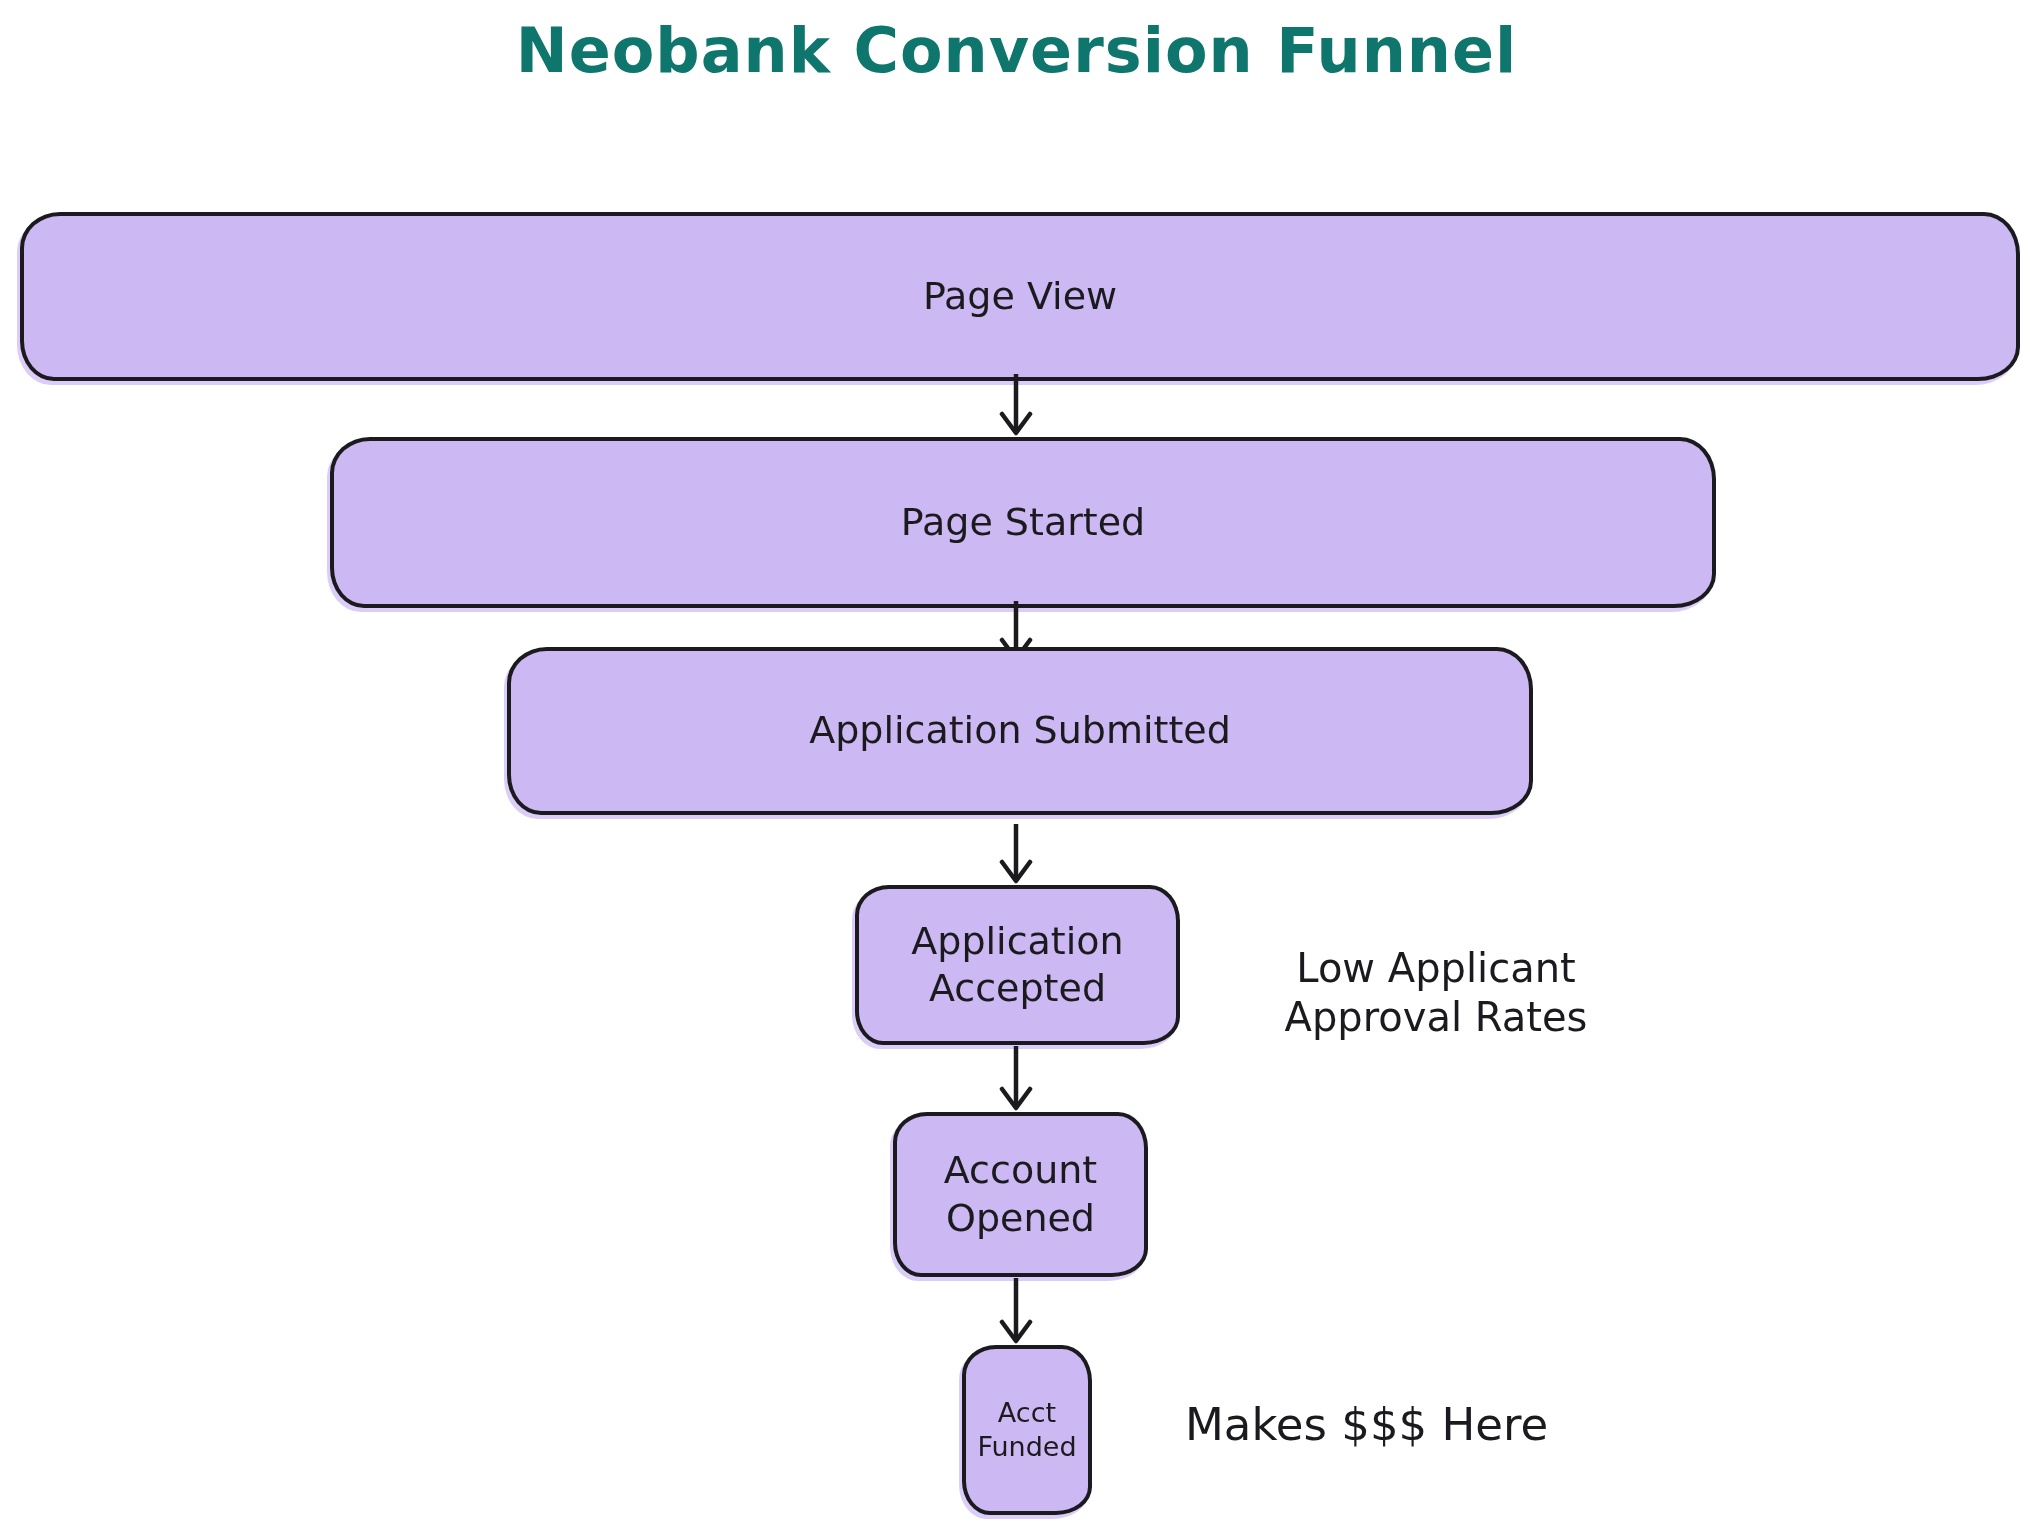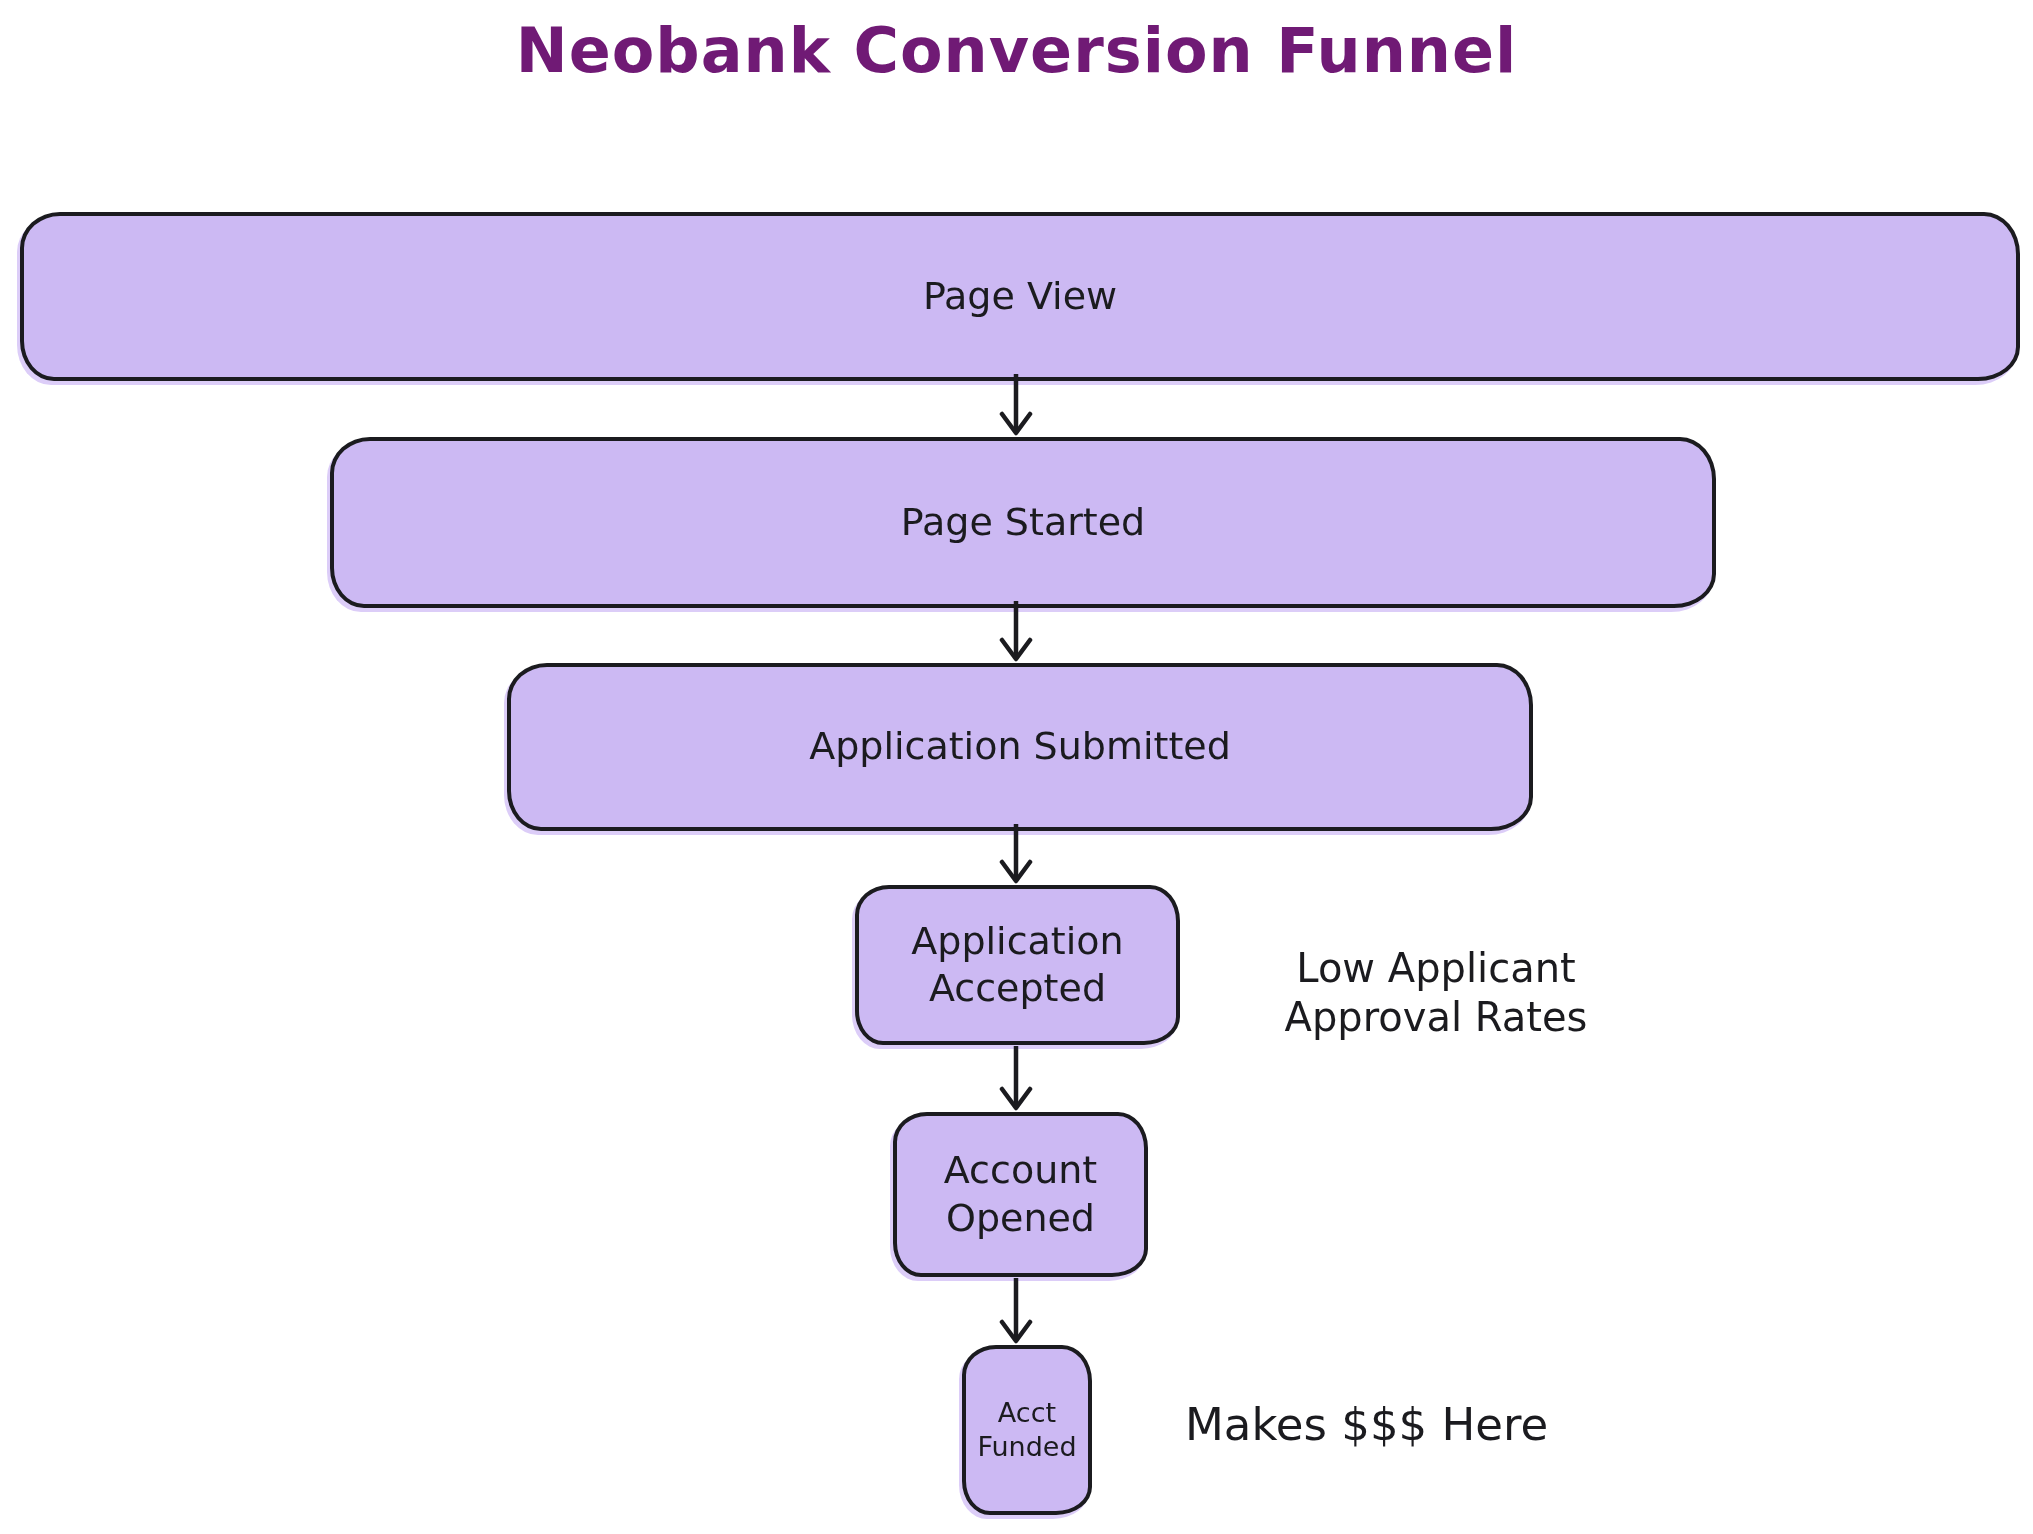--- a/index.html
+++ b/index.html
@@ -6,39 +6,39 @@
   body{
     width:2033px;height:1534px;position:relative;overflow:hidden;
     background:#ffffff;
     font-family:"DejaVu Sans","Liberation Sans",sans-serif;
     color:#1b1b1f;
   }
   .title{
     position:absolute;left:0;top:14px;width:100%;
     text-align:center;
     font-size:62px;font-weight:bold;letter-spacing:1px;
-    color:#701a75;
+    color:#0f766e;
   }
   .stage-box{
     position:absolute;
     background:var(--fill,#ccb9f3);
     border:4.5px solid var(--stroke,#1b1b1f);
     display:flex;align-items:center;justify-content:center;
     text-align:center;
     font-size:38px;
     line-height:1.25;
     color:var(--stroke,#1b1b1f);
     box-shadow:-3px 4px 0 0 #dccdf8;
   }
   
   .r-big{border-radius:40px 36px 42px 34px / 36px 42px 34px 40px;}
   .r-small{border-radius:34px 30px 36px 28px / 30px 36px 28px 34px;}
   .box-1{left:20px;  top:212px;  width:1992px; height:161px;}
   .box-2{left:330px; top:437px;  width:1378px; height:163px;}
-  .box-3{left:507px; top:663px;  width:1018px; height:160px;}
+  .box-3{left:507px; top:647px;  width:1018px; height:160px;}
   .box-4{left:855px; top:885px;  width:325px;  height:160px; padding:0 28px; box-sizing:border-box;}
   .box-5{left:893px; top:1112px; width:255px;  height:165px; padding:0 24px; box-sizing:border-box;justify-content:flex-end;}
   .box-6{left:953px; top:1345px; width:130px;  height:170px; font-size:27px; padding:0 12px; box-sizing:border-box;margin-left:9px;}
   .arrow{position:absolute;left:992px;width:48px;overflow:visible;}
   .arrow-1{top:374px;height:62px;}
   .arrow-2{top:601px;height:61px;}
   .arrow-3{top:824px;height:60px;}
   .arrow-4{top:1046px;height:65px;}
   .arrow-5{top:1278px;height:66px;}
   .arrow svg{display:block;width:100%;height:100%;}

